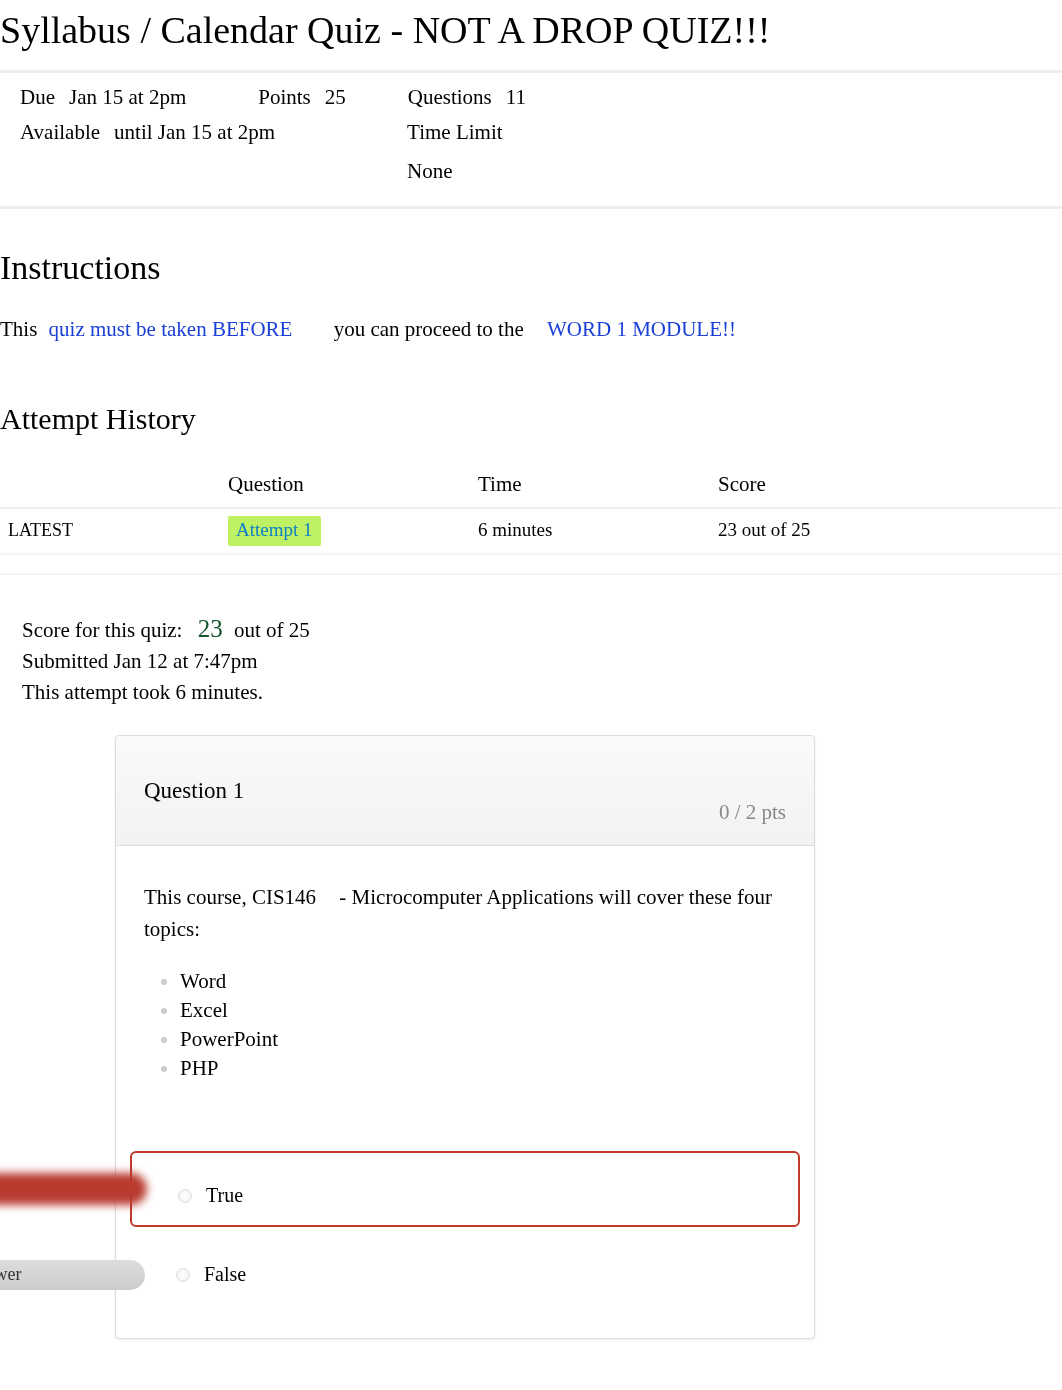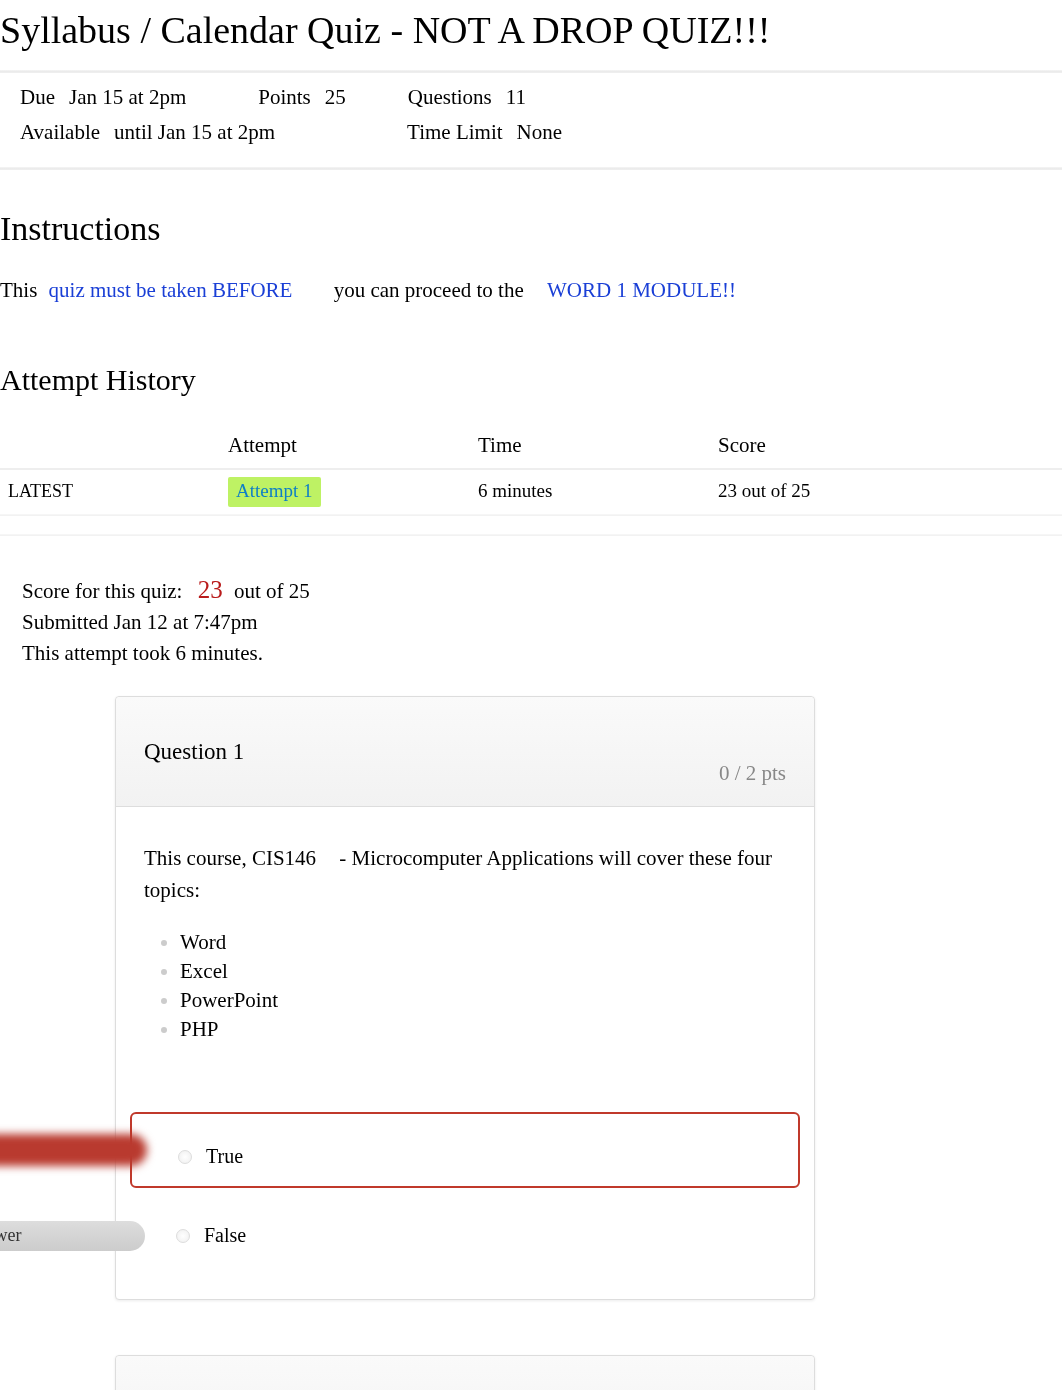--- a/index.html
+++ b/index.html
@@ -30,21 +30,21 @@
     .attempt-table th { text-align: left; font-weight: normal; font-size: 21px; padding: 12px 8px 10px 8px; border-bottom: 2px solid #eee; }
     .attempt-table td { padding: 10px 8px 12px 8px; font-size: 19px; }
     .attempt-table td .latest { font-size: 18px; }
     .attempt-link { color: #0d7ec7; background: #bef264; padding: 3px 8px 6px 8px; border-radius: 2px; }
     .col-status { width: 220px; }
     .col-attempt { width: 250px; }
     .col-time { width: 240px; }
     
     .score-block { padding: 40px 0 0 22px; font-size: 21px; }
     .score-block .line { margin-bottom: 6px; }
-    .score-value { font-size: 25px; color: #b91c1c; margin: 0 6px 0 10px; }
+    .score-value { font-size: 25px; color: #14532d; margin: 0 6px 0 10px; }
     
     .question-container { margin: 30px 0 0 115px; width: 700px; }
     .question-card { border: 1px solid #ddd; border-radius: 4px; box-shadow: 0 1px 3px rgba(0,0,0,0.08); margin-bottom: 55px; background: #fff; position: relative; }
     .question-header { background: linear-gradient(#fafafa, #f2f2f2); border-bottom: 1px solid #ddd; padding: 20px 28px; display: flex; justify-content: space-between; align-items: center; border-radius: 4px 4px 0 0; }
     .question-title { font-size: 23px; }
     .question-pts { font-size: 21px; color: #888; margin-top: 44px; }
     .question-body { padding: 36px 28px 44px 28px; font-size: 21px; }
     .question-text { line-height: 1.5; margin-bottom: 24px; }
     .question-text .spacer { margin-left: 18px; }
     .topic-list { list-style: disc; padding-left: 36px; }
@@ -82,21 +82,21 @@
     <div class="meta-pair">
       <span class="meta-label">Questions</span>
       <span class="meta-value">11</span>
     </div>
   </div>
   <div class="meta-row">
     <div class="meta-pair mr-big">
       <span class="meta-label">Available</span>
       <span class="meta-value">until Jan 15 at 2pm</span>
     </div>
-    <div class="meta-pair" style="margin-left:60px;">
+    <div class="meta-pair" style="margin-left:60px;flex-direction:column;">
       <span class="meta-label">Time Limit</span>
       <span class="meta-value">None</span>
     </div>
   </div>
 </div>
 
 <div class="divider"></div>
 
 <h2 class="instructions-heading">Instructions</h2>
 
@@ -106,21 +106,21 @@
   <span class="gap">you can proceed to the</span>
   <span class="blue2">WORD 1 MODULE!!</span>
 </p>
 
 <h2 class="attempt-heading">Attempt History</h2>
 
 <table class="attempt-table">
   <thead>
     <tr>
       <th class="col-status"></th>
-      <th class="col-attempt">Attempt</th>
+      <th class="col-attempt">Question</th>
       <th class="col-time">Time</th>
       <th>Score</th>
     </tr>
   </thead>
   <tbody>
     <tr>
       <td><span class="latest">LATEST</span></td>
       <td><span class="attempt-link">Attempt 1</span></td>
       <td>6 minutes</td>
       <td>23 out of 25</td>

